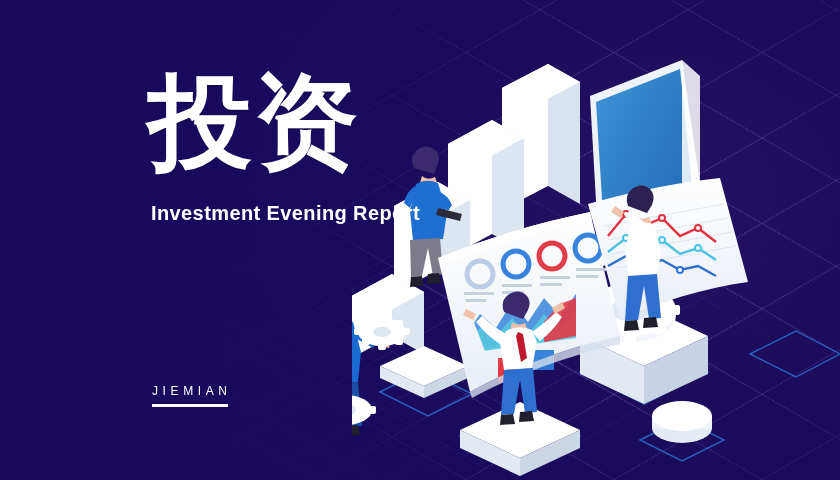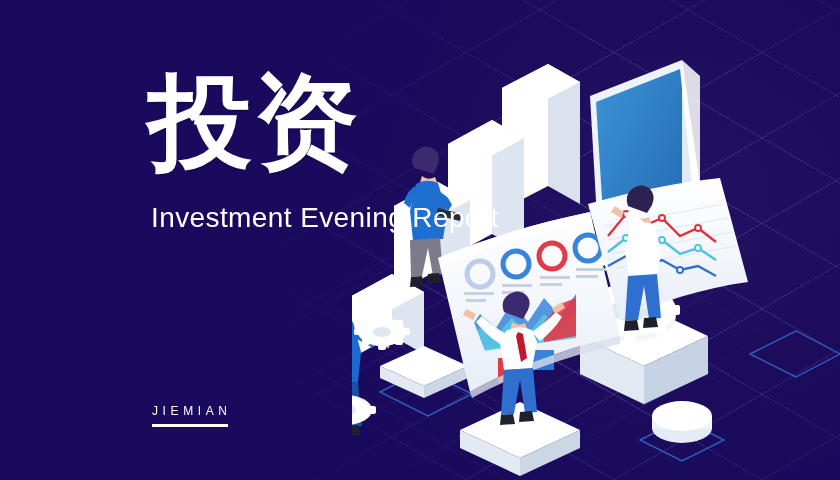--- a/index.html
+++ b/index.html
@@ -59,26 +59,27 @@
     white-space:nowrap;
     text-shadow:0 2px 0 rgba(0,0,0,.12);
     font-family:"DejaVu Sans","Liberation Sans",sans-serif;
   }
   .title-line.l2 { margin-top:4px; }
 
   .subtitle {
     margin-top:24px;
     margin-left:3px;
     color:#ffffff;
-    font-size:28px;
+    font-size:20px;
     letter-spacing:.4px;
     white-space:nowrap;
-  }
-
-  .brand { position:absolute; left:152px; top:404px; z-index:6;text-align:center; }
+    font-weight:bold;
+  }
+
+  .brand { position:absolute; left:152px; top:384px; z-index:6;text-align:center; }
   .brand-name {
     color:#ffffff;
     font-size:12px;
     letter-spacing:4.6px;
     white-space:nowrap;
   }
   .brand-rule {
     margin-top:6px;
     width:76px; height:3px;
     background:#ffffff;

